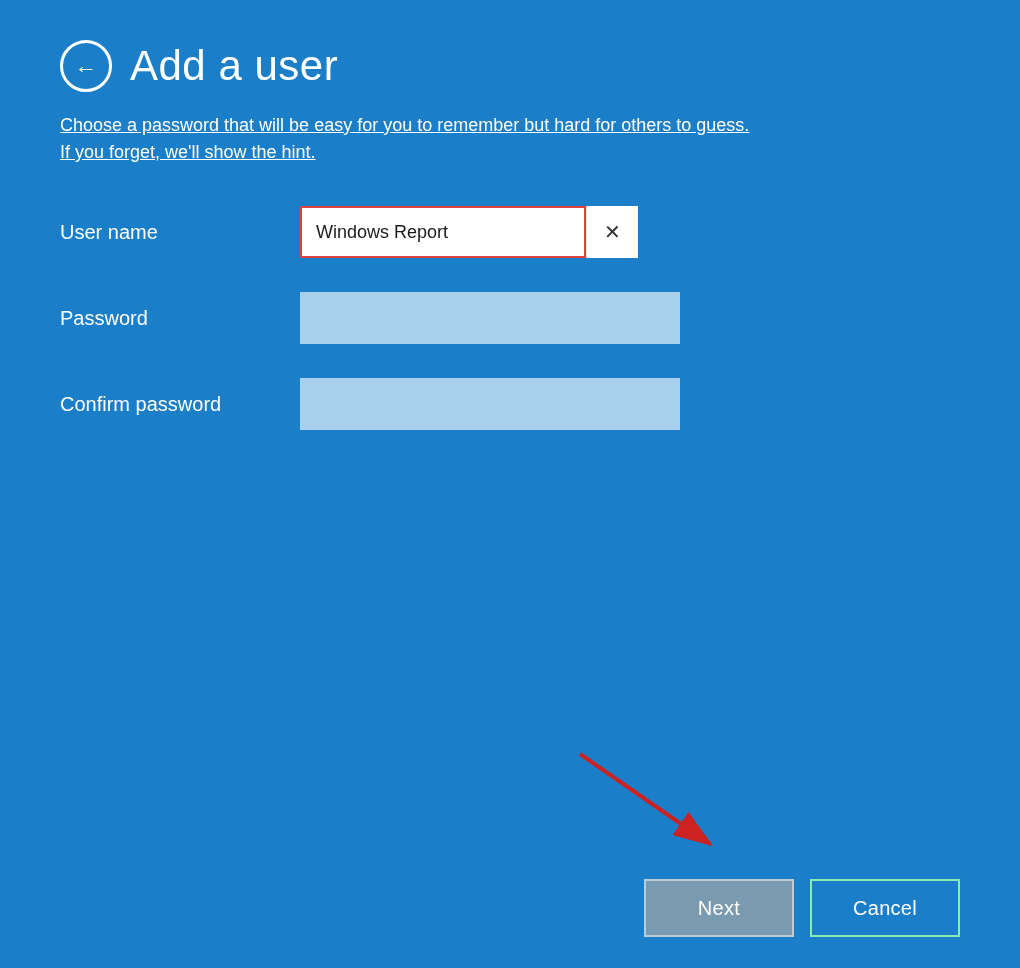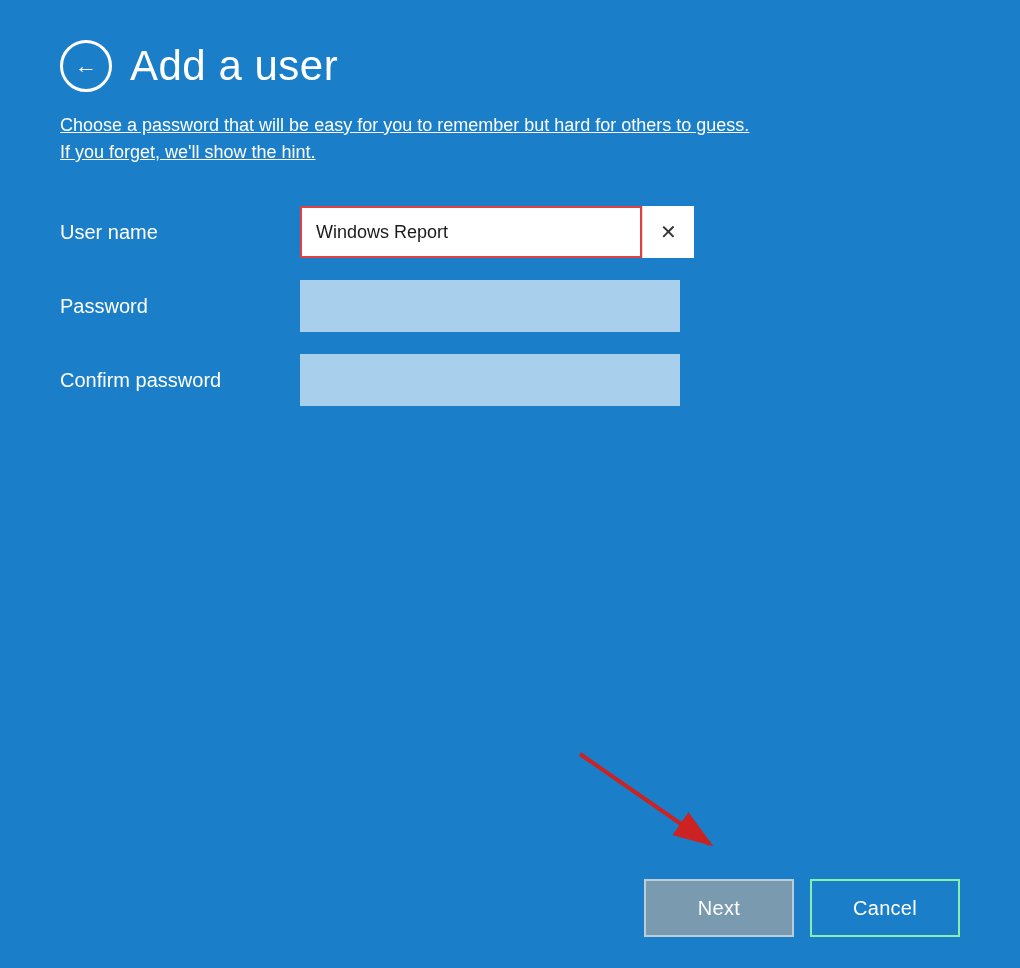--- a/index.html
+++ b/index.html
@@ -65,21 +65,21 @@
       font-weight: 300;
       line-height: 1.5;
       margin-bottom: 40px;
       max-width: 820px;
       text-decoration: underline;
     }
 
     .form-section {
       display: flex;
       flex-direction: column;
-      gap: 4px;
+      gap: 16px;
     }
 
     .form-row {
       display: flex;
       align-items: center;
       margin-bottom: 18px;
     }
 
     .form-label {
       color: white;
@@ -103,21 +103,21 @@
       outline: none;
       padding: 0 14px;
       font-size: 18px;
       color: #1a1a1a;
       font-family: 'Segoe UI', Arial, sans-serif;
     }
 
     .form-input.username-input {
       background-color: white;
       border: 2px solid #e04040;
-      width: 342px;
+      width: 286px;
     }
 
     .clear-button {
       width: 52px;
       height: 52px;
       background-color: white;
       border: none;
       cursor: pointer;
       display: flex;
       align-items: center;

